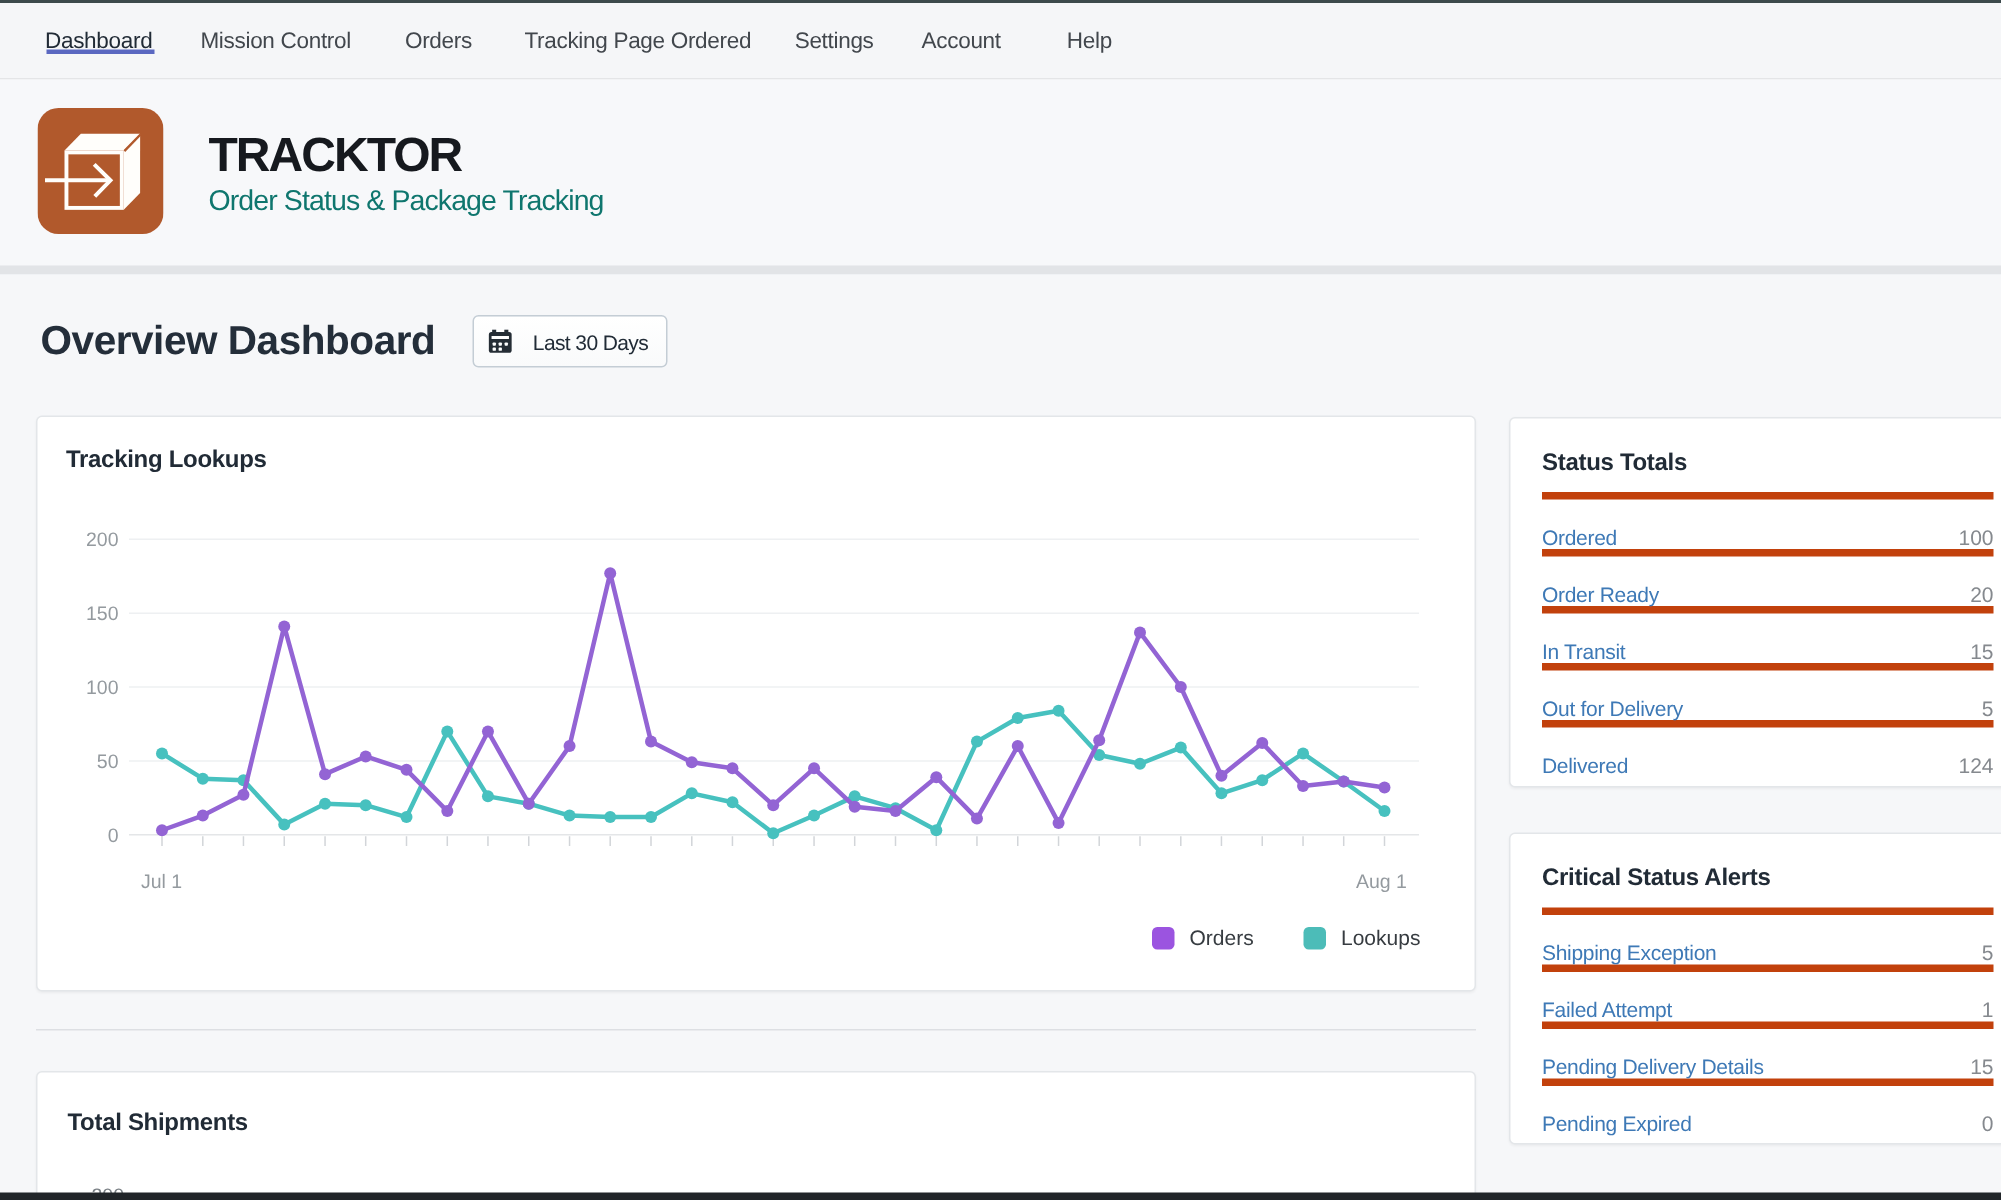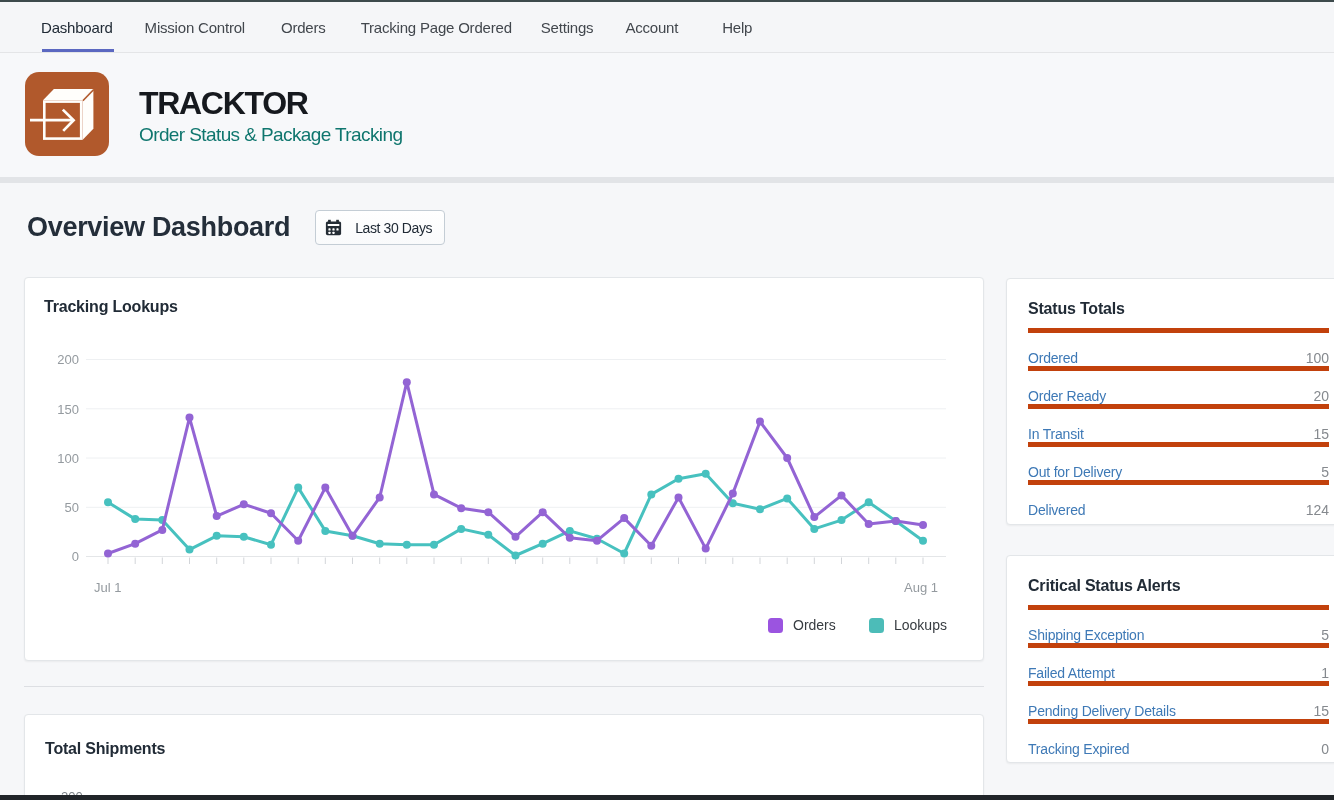--- a/index.html
+++ b/index.html
@@ -1,20 +1,20 @@
 <!DOCTYPE html>
 <html><head>
 <meta charset="utf-8">
 <style>
   * { margin:0; padding:0; box-sizing:border-box; }
   html,body { width:1334px; height:800px; overflow:hidden; }
   body { font-family:"Liberation Sans", sans-serif; background:#f5f6f8; position:relative; }
   .topbar { position:absolute; left:0; top:0; width:1334px; height:2px; background:#3d4a4c; }
   .nav { position:absolute; left:0; top:2px; width:1334px; height:51px; background:#f5f6f8; border-bottom:1px solid #e4e5e7; }
-  .nav ul { list-style:none; display:flex; padding-left:25px; height:100%; }
+  .nav ul { list-style:none; display:flex; padding-left:14px; height:100%;align-items:center; }
   .nav li { position:relative; display:flex; align-items:center; padding:0 16px; font-size:15px; letter-spacing:-0.2px; color:#42474d; }
   .nav li.active { color:#212b36; }
   .nav li.active:after { content:""; position:absolute; left:17px; right:15px; bottom:0; height:3px; background:#5b68c1; }
   .header { position:absolute; left:0; top:53px; width:1334px; height:124px; background:#f7f8fa; }
   .logo { position:absolute; left:25px; top:19px; }
   .apptitle { position:absolute; left:139px; top:35px; font-size:32px; line-height:30px; font-weight:bold; color:#16191e; letter-spacing:-1.3px; }
   .appsub { position:absolute; left:139px; top:72px; font-size:19px; line-height:20px; letter-spacing:-0.6px; color:#0f766e; }
   .bigdivider { position:absolute; left:0; top:177px; width:1334px; height:6px; background:#e2e4e7; }
   .content { position:absolute; left:0; top:183px; width:1334px; height:612px; background:#f6f7f9; }
   .h1row { position:absolute; left:27px; top:27px; display:flex; align-items:center; }
@@ -231,19 +231,19 @@
       </div>
     <div class="srow">
         <a href="#">Failed Attempt</a>
         <span>1</span>
       </div>
     <div class="srow">
         <a href="#">Pending Delivery Details</a>
         <span>15</span>
       </div>
     <div class="srow">
-        <a href="#">Tracking Expired</a>
+        <a href="#">Pending Expired</a>
         <span>0</span>
       </div>
   </div>
   <div class="ship200">200</div>
 </div>
 <div class="bottombar"></div>
 
 </body></html>

